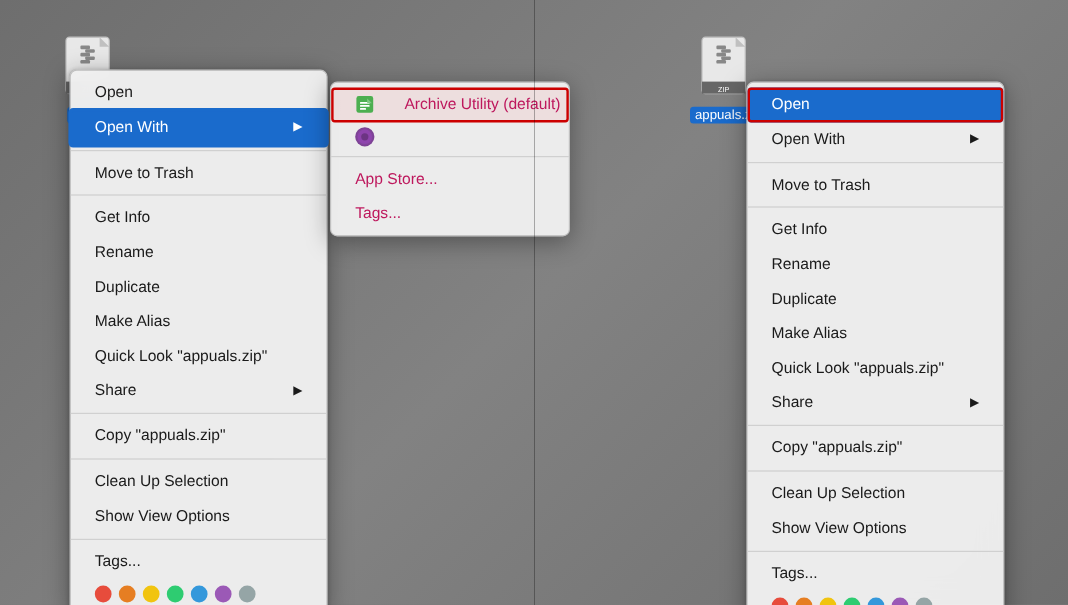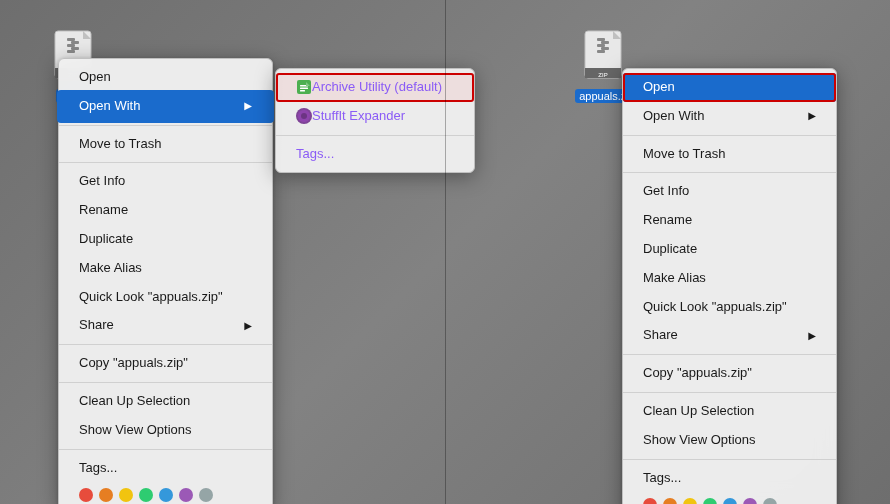--- a/index.html
+++ b/index.html
@@ -112,24 +112,24 @@
       border: 1px solid #c0c0c0;
       border-radius: 6px;
       box-shadow: 0 4px 20px rgba(0,0,0,0.35);
       min-width: 190px;
       padding: 4px 0;
     }
 
     .submenu-item {
       padding: 4px 20px;
       cursor: pointer;
-      color: #8b5cf6;
+      color: #be185d;
       display: flex;
       align-items: center;
-      gap: 0;
+      gap: 25px;
       line-height: 1.6;
       white-space: nowrap;
     }
 
     
     .blue-outline-item {
       outline: 3px solid #1a6bcc;
       outline-offset: -1px;
       border-radius: 2px;
     }
@@ -246,23 +246,25 @@
       </span>
       <span>Archive Utility (default)</span>
     </div>
     <div class="submenu-item">
       <span class="stuffit-icon">
         <svg width="14" height="14" viewBox="0 0 14 14">
           <circle cx="7" cy="7" r="6" fill="#8e44ad"></circle>
           <circle cx="7" cy="7" r="3" fill="#6c3483"></circle>
         </svg>
       </span>
-      <span>StuffIt Expander</span>
-    </div>
-    <div class="menu-divider"></div>
+    </div>
+    <div class="menu-divider"></div>
+    <div class="submenu-item">
+      <span>App Store...</span>
+    </div>
     <div class="submenu-item">
       <span>Tags...</span>
     </div>
   </div>
 
   <div style="position:absolute; left:445px; top:0; width:1px; height:504px; background: rgba(0,0,0,0.3);"></div>
 
   <div class="file-icon" style="left:562px; top:30px; width:90px;">
     <div class="file-icon-img">
       <svg viewBox="0 0 48 56" xmlns="http://www.w3.org/2000/svg">

